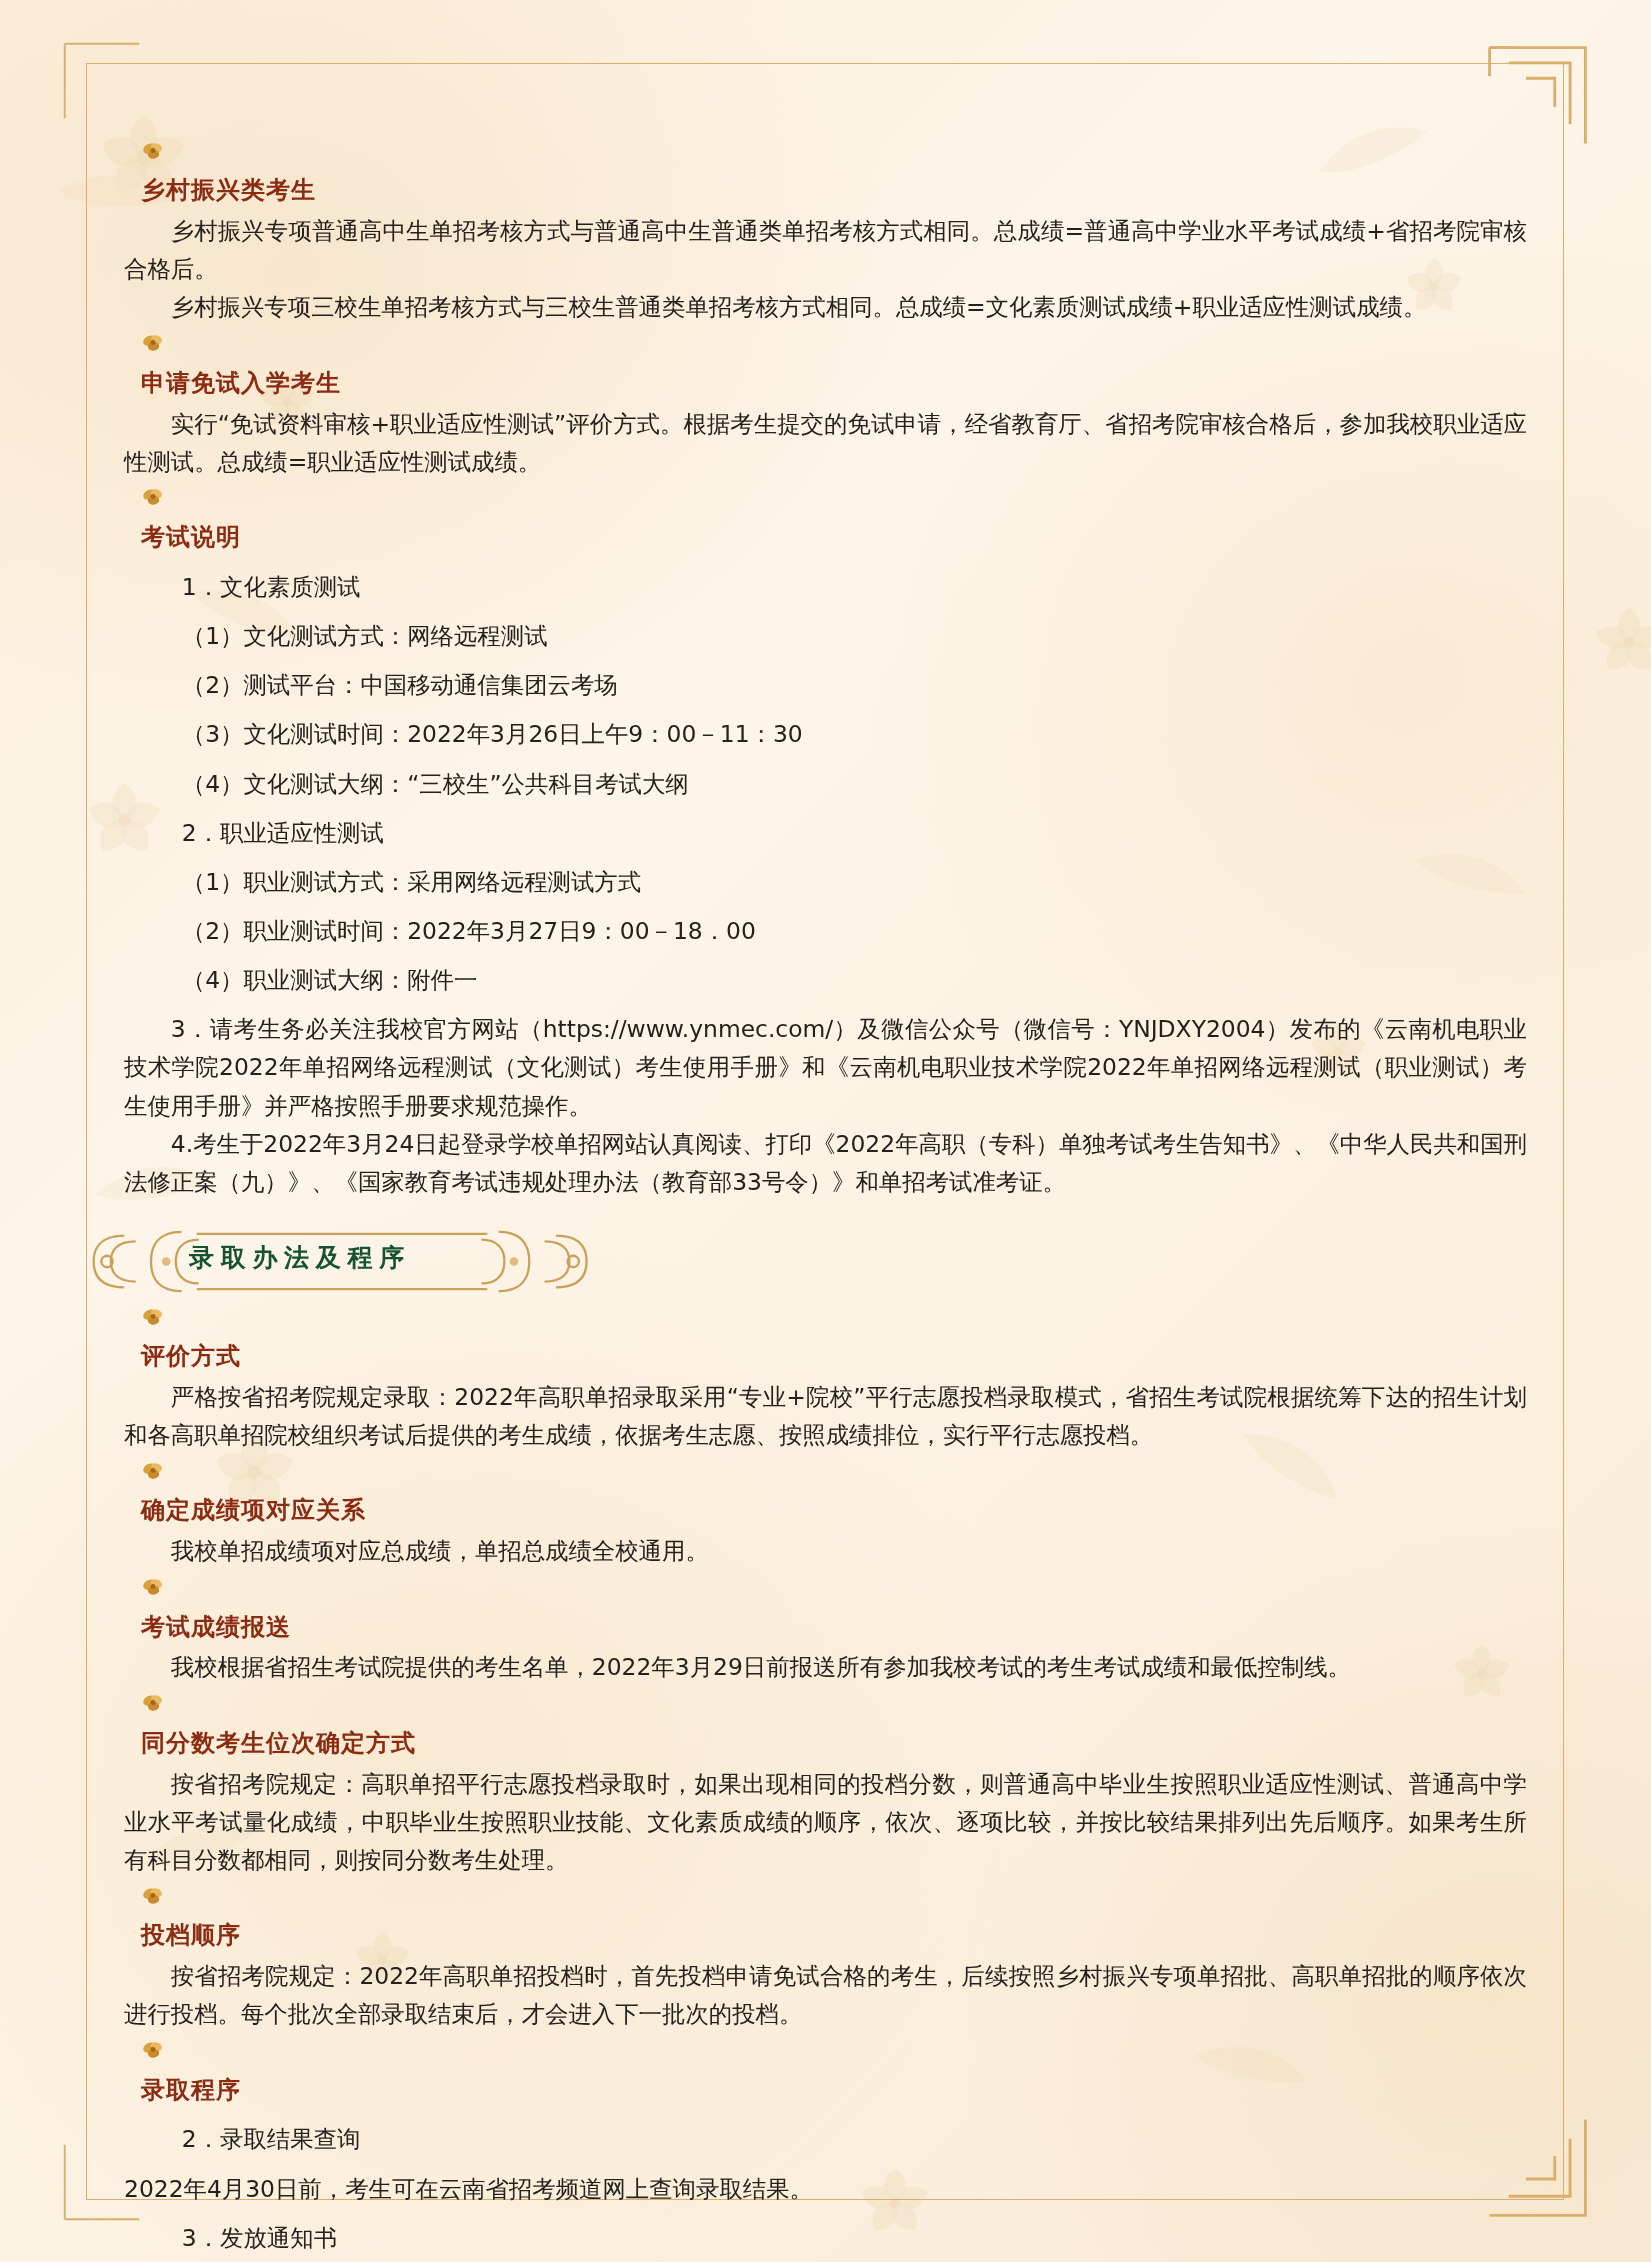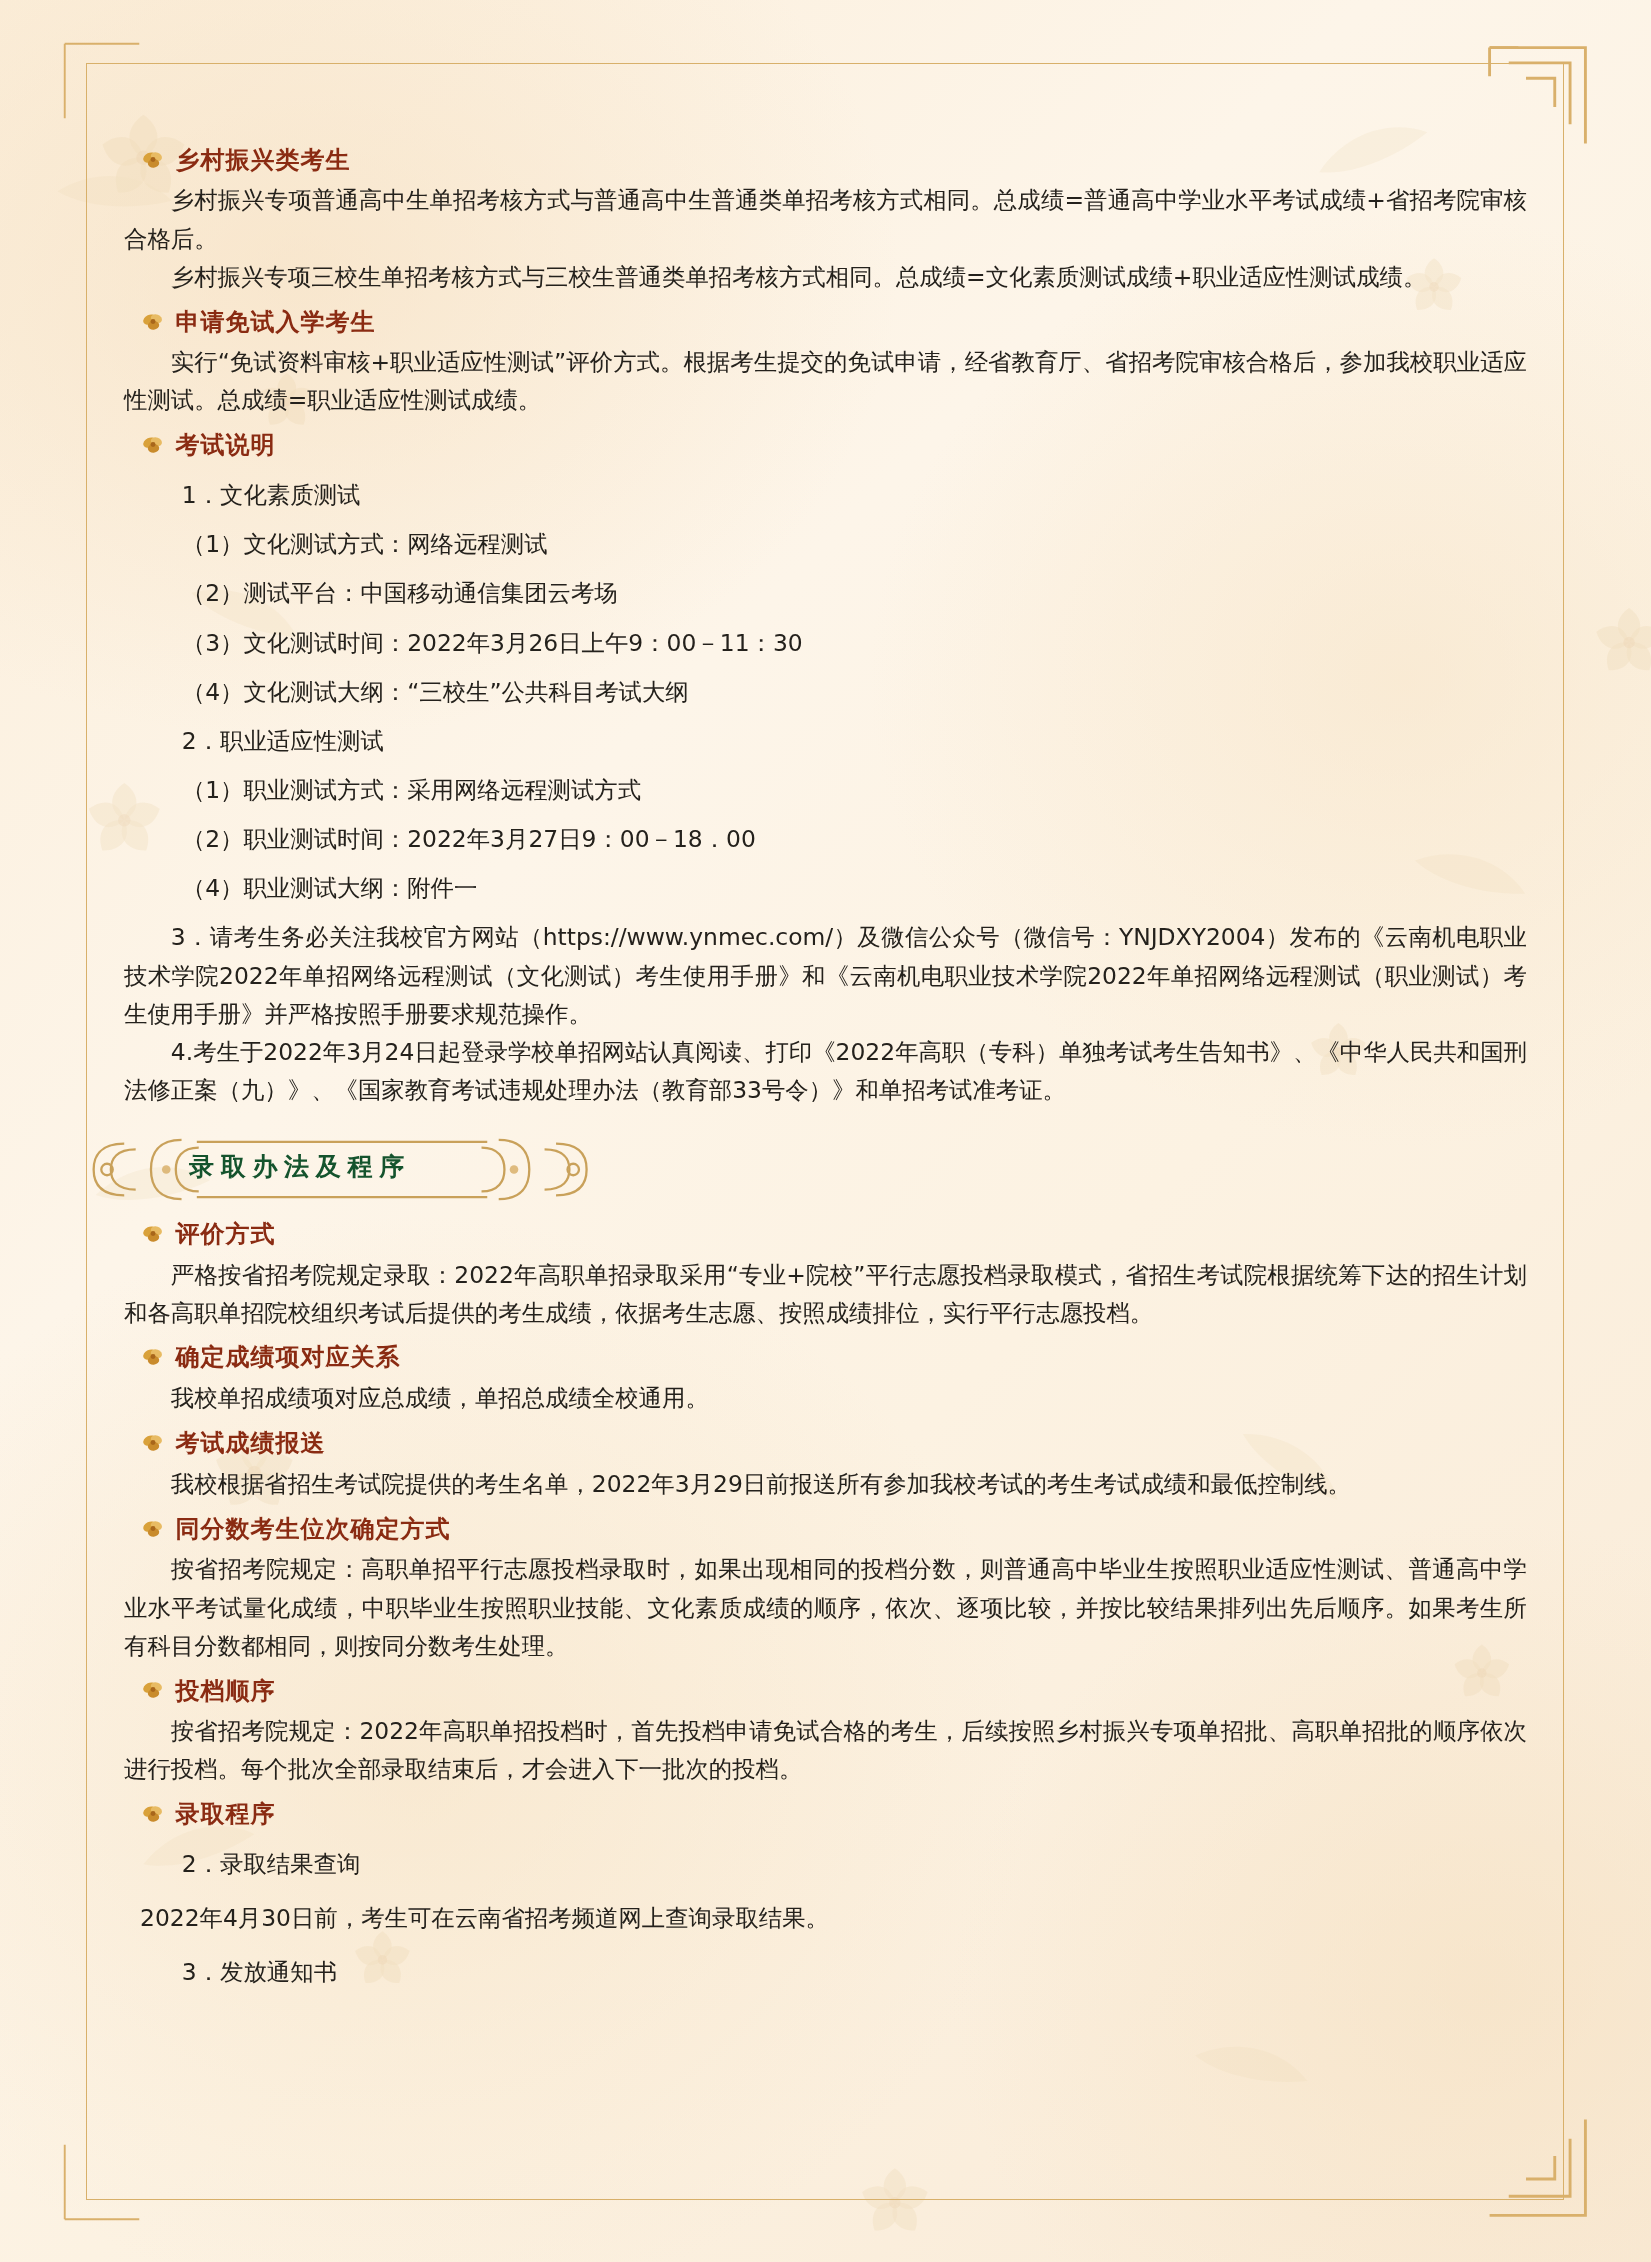--- a/index.html
+++ b/index.html
@@ -54,43 +54,44 @@
     left: 124px;
     top: 134px;
     width: 1403px;
     color: #24211c;
     font-size: 23.4px;
     line-height: 1.62;
     font-family: "DejaVu Sans", "Liberation Sans", sans-serif;
   }
   .sub-head {
     display: flex;
-    align-items: center;
+    align-items: flex-start;
     gap: 9.6px;
     margin: 6.7px 0 1.9px 17px;
     color: #8a2b12;
     font-weight: bold;
     font-size: 24px;
     letter-spacing: 1px;
     font-family: "DejaVu Serif", "Liberation Serif", serif;
+    flex-direction: column;
   }
   .bullet-flower {
     flex: 0 0 auto;
     width: 25px;
     height: 21px;
   }
   p.para {
     margin: 0;
     text-indent: 2em;
     text-align: justify;
     text-justify: inter-ideograph;
     line-height: 1.63;
   }
   p.flat {
-    margin: 16px;
+    margin: 0;
     text-indent: 0;
     text-align: justify;
     line-height: 1.63;
   }
   p.item {
     margin: 11px;
     text-indent: 2em;
     text-align: justify;
     line-height: 1.63;
   }

